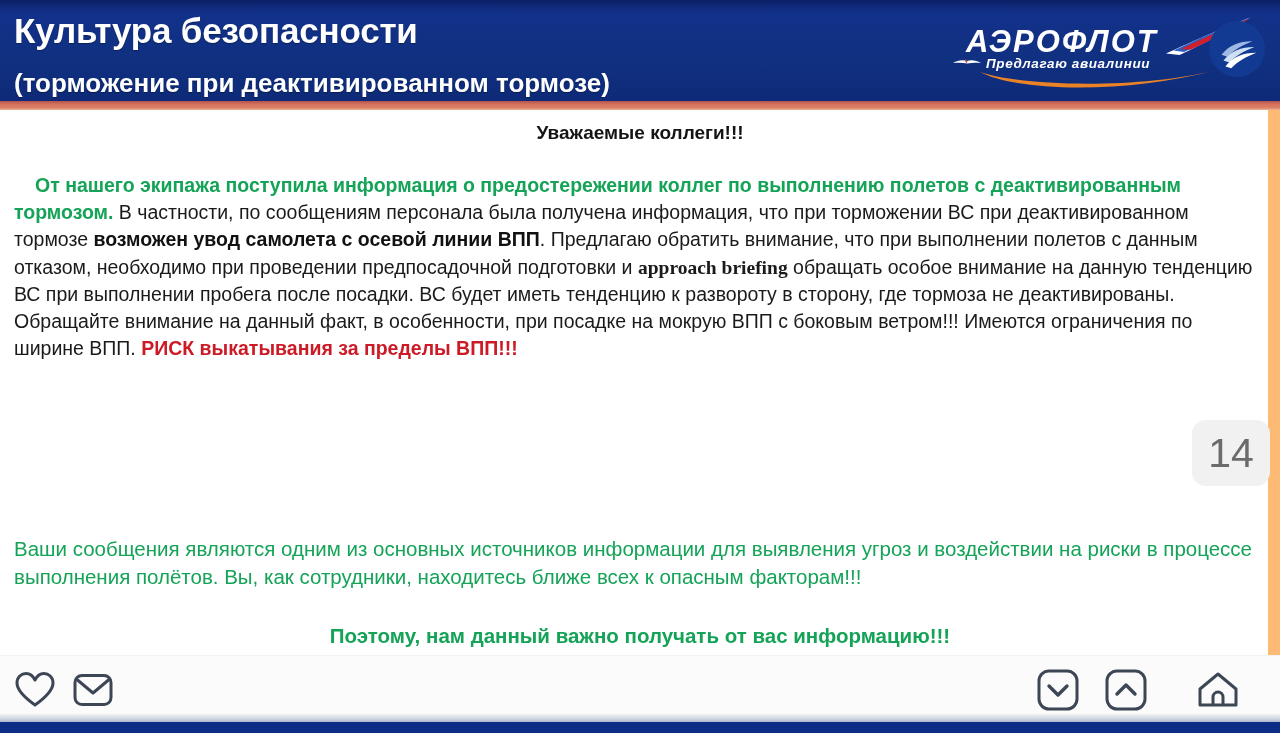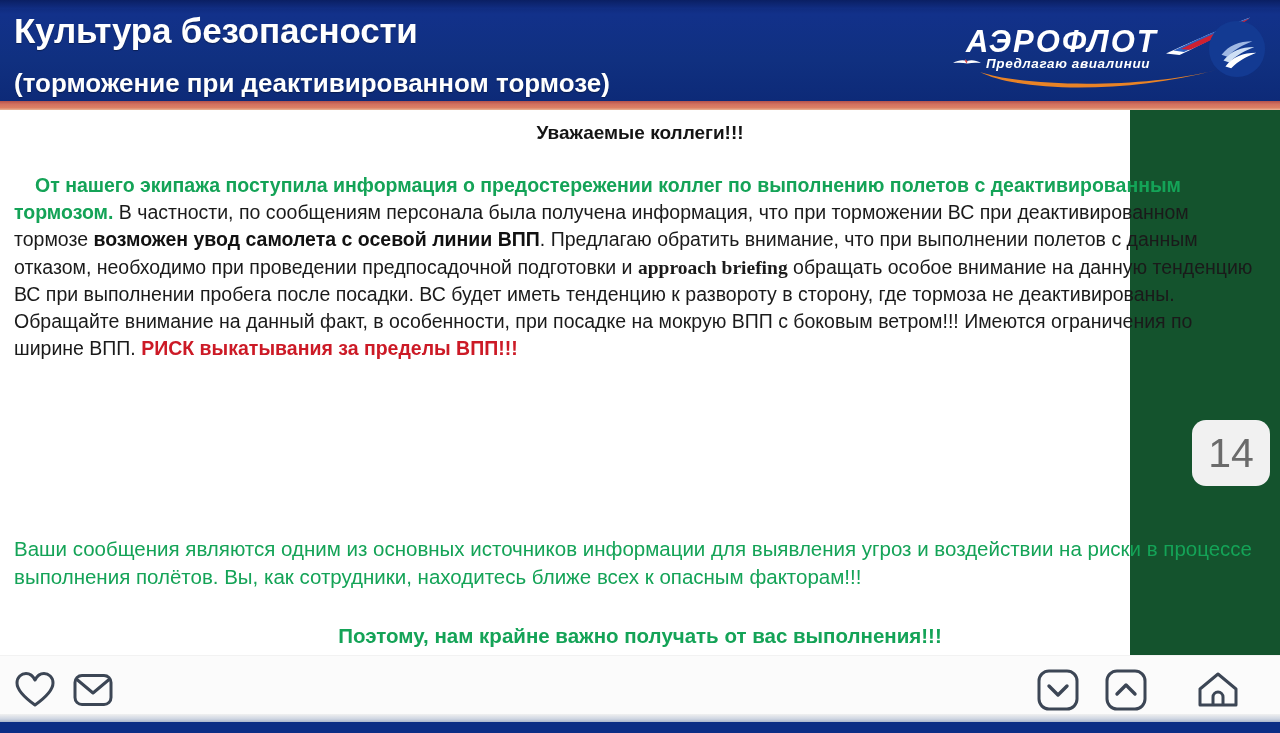--- a/index.html
+++ b/index.html
@@ -9,21 +9,21 @@
     height: 733px;
     overflow: hidden;
     background: #ffffff;
     font-family: "Liberation Sans", "DejaVu Sans", sans-serif;
   }
 
   .page {
     position: relative;
     width: 1280px;
     height: 733px;
-    background: #14532d;
+    background: #fdba74;
   }
 
   
   .header {
     position: absolute;
     left: 0; top: 0;
     width: 1280px;
     height: 101px;
     background: linear-gradient(180deg, #0d2470 0%, #12318a 14%, #103080 60%, #0d2a78 100%);
     overflow: hidden;
@@ -102,21 +102,21 @@
     position: absolute;
     left: 0; top: 101px;
     width: 1280px; height: 9px;
     background: linear-gradient(180deg, #b4514c 0%, #d2715f 35%, #dd8064 75%, #e9b79a 100%);
   }
 
   
   .body-area {
     position: absolute;
     left: 0; top: 110px;
-    width: 1130px;
+    width: 1268px;
     height: 545px;
     background: #ffffff;
   }
 
   .salute {
     position: absolute;
     left: 0; top: 12px;
     width: 1280px;
     text-align: center;
     font-size: 19px;
@@ -278,21 +278,21 @@
 
     <div class="para-main">
       <span class="g">От нашего экипажа поступила информация о предостережении коллег по выполнению полетов с деактивированным тормозом.</span><span> В частности, по сообщениям персонала была получена информация, что при торможении ВС при деактивированном тормозе </span><span class="b">возможен увод самолета с осевой линии ВПП</span><span>. Предлагаю обратить внимание, что при выполнении полетов с данным отказом, необходимо при проведении предпосадочной подготовки и </span><span class="serifword">approach briefing</span><span> обращать особое внимание на данную тенденцию ВС при выполнении пробега после посадки. ВС будет иметь тенденцию к развороту в сторону, где тормоза не деактивированы. Обращайте внимание на данный факт, в особенности, при посадке на мокрую ВПП с боковым ветром!!! Имеются ограничения по ширине ВПП. </span><span class="r">РИСК выкатывания за пределы ВПП!!!</span>
     </div>
 
 
 
     <div class="green-block">Ваши сообщения являются одним из основных источников информации для выявления угроз и воздействии на риски в процессе выполнения полётов. Вы, как сотрудники, находитесь ближе всех к опасным факторам!!!</div>
 
     <div class="green-center">
-      <div>Поэтому, нам крайне важно получать от вас выполнения!!!</div>
+      <div>Поэтому, нам данный важно получать от вас информацию!!!</div>
       <div>СУБП обеспечивается за счёт данных и информации о безопасности!</div>
     </div>
   </div>
 
   <div class="page-badge">14</div>
 
   <div class="toolbar">
 
     <div class="tb-icon tb-like">
       <svg width="40" height="38" viewBox="0 0 40 38">

